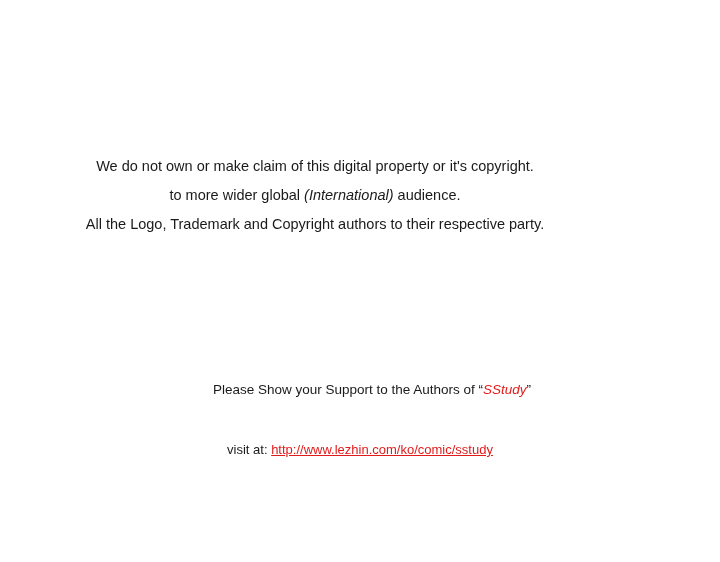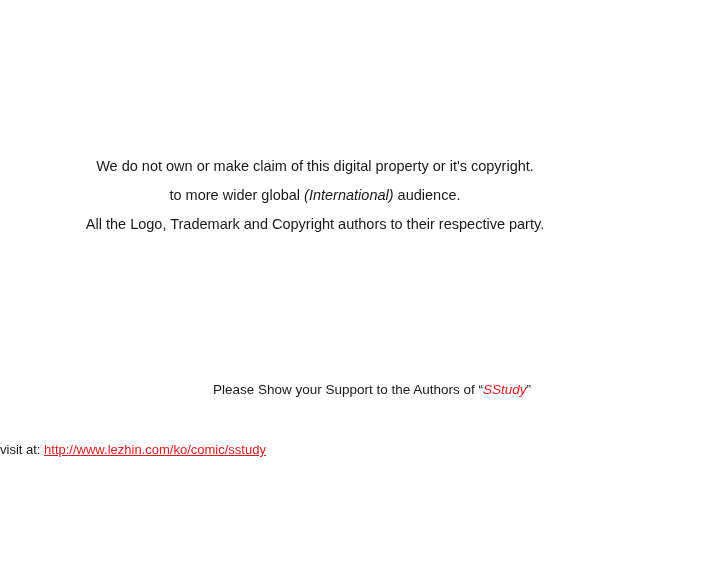--- a/index.html
+++ b/index.html
@@ -63,21 +63,21 @@
   }
   .support-block .title-red {
     color: #e01b1b;
     font-style: italic;
   }
   .visit-line {
     position: absolute;
     top: 442px;
     left: 0;
     width: 720px;
-    text-align: left;
+    text-align: center;
     font-size: 13px;
     color: #1a1a1a;
   }
   .visit-line a,
   .visit-line .link {
     color: #e01b1b;
     text-decoration: underline;
   }
   .nowrap { white-space: nowrap; }
 </style>

